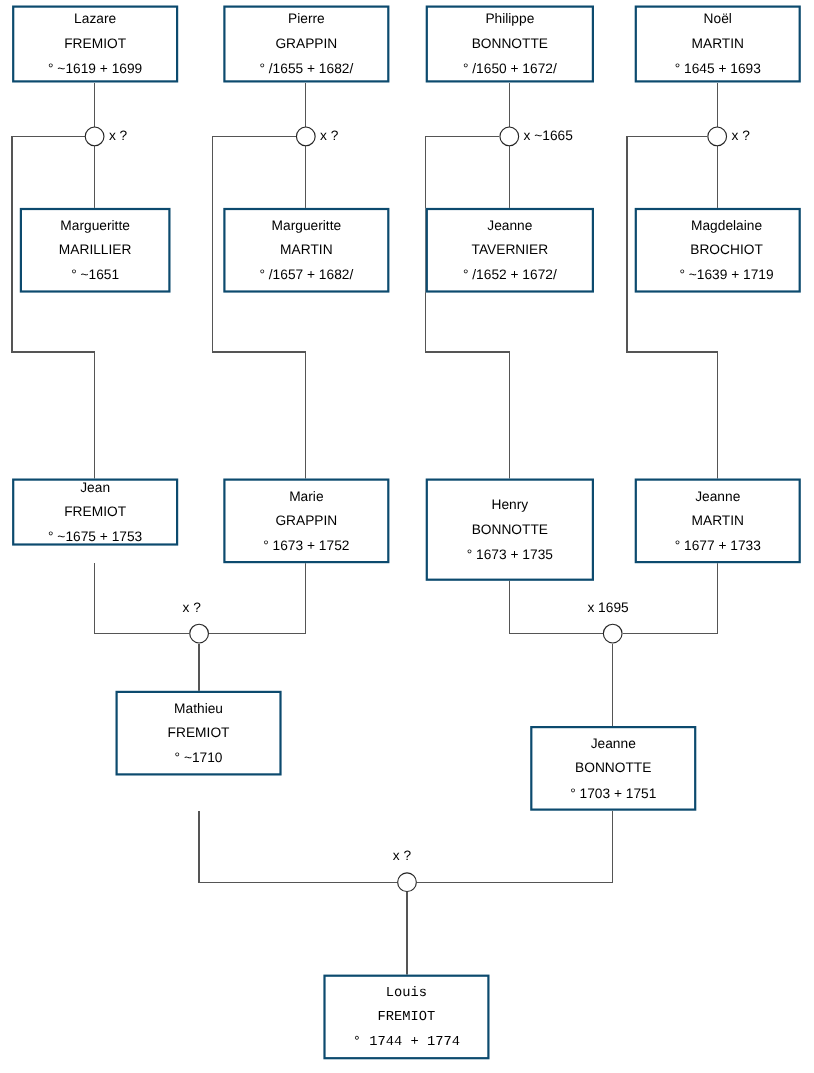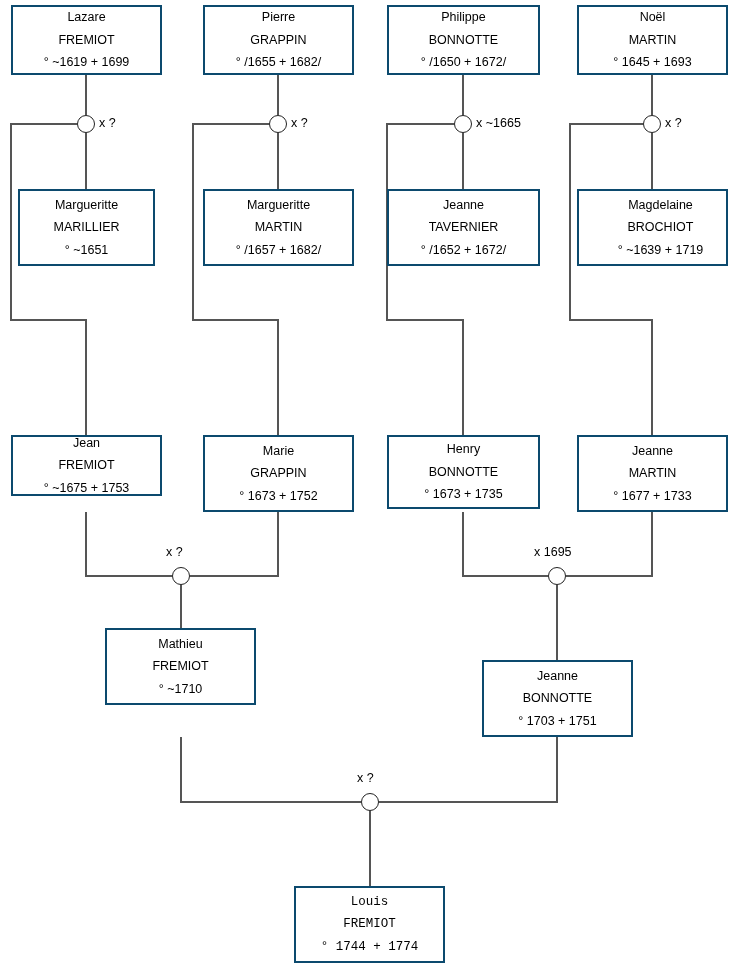--- a/index.html
+++ b/index.html
@@ -153,21 +153,21 @@
       <div class="person-box" style="left: 11px; top: 435px; width: 151px; height: 61px;">
         <span class="person-given">Jean</span>
         <span class="person-surname">FREMIOT</span>
         <span class="person-dates">° ~1675 + 1753</span>
       </div>
       <div class="person-box" style="left: 203px; top: 435px; width: 151px; height: 77px;">
         <span class="person-given">Marie</span>
         <span class="person-surname">GRAPPIN</span>
         <span class="person-dates">° 1673 + 1752</span>
       </div>
-      <div class="person-box" style="left: 387px; top: 435px; width: 153px; height: 74px;">
+      <div class="person-box" style="left: 387px; top: 435px; width: 153px; height: 93px;">
         <span class="person-given">Henry</span>
         <span class="person-surname">BONNOTTE</span>
         <span class="person-dates">° 1673 + 1735</span>
       </div>
       <div class="person-box" style="left: 577px; top: 435px; width: 151px; height: 77px;">
         <span class="person-given">Jeanne</span>
         <span class="person-surname">MARTIN</span>
         <span class="person-dates">° 1677 + 1733</span>
       </div>
       <div class="person-box" style="left: 105px; top: 628px; width: 151px; height: 77px;">

